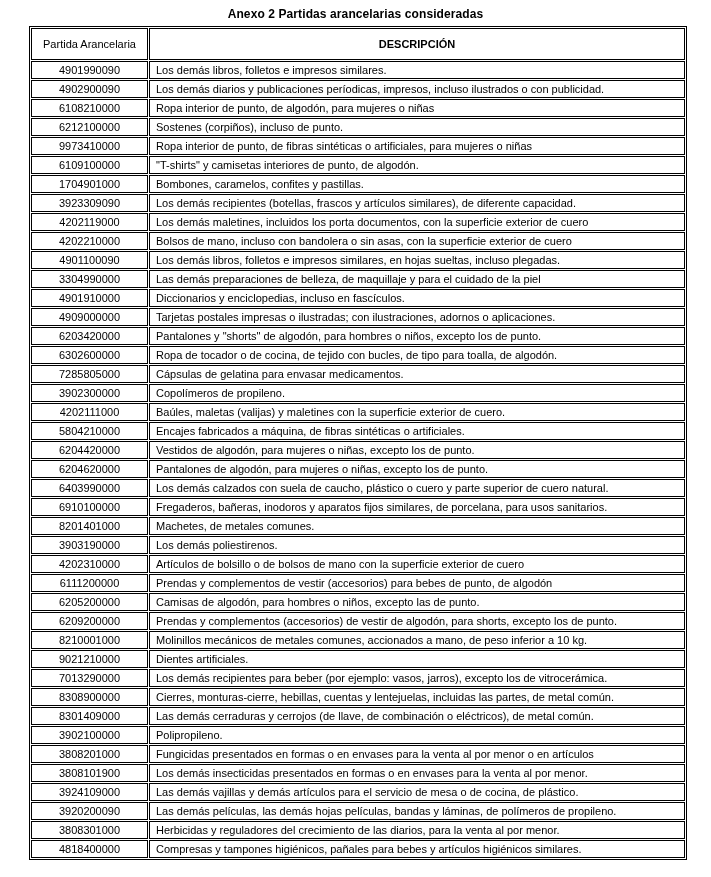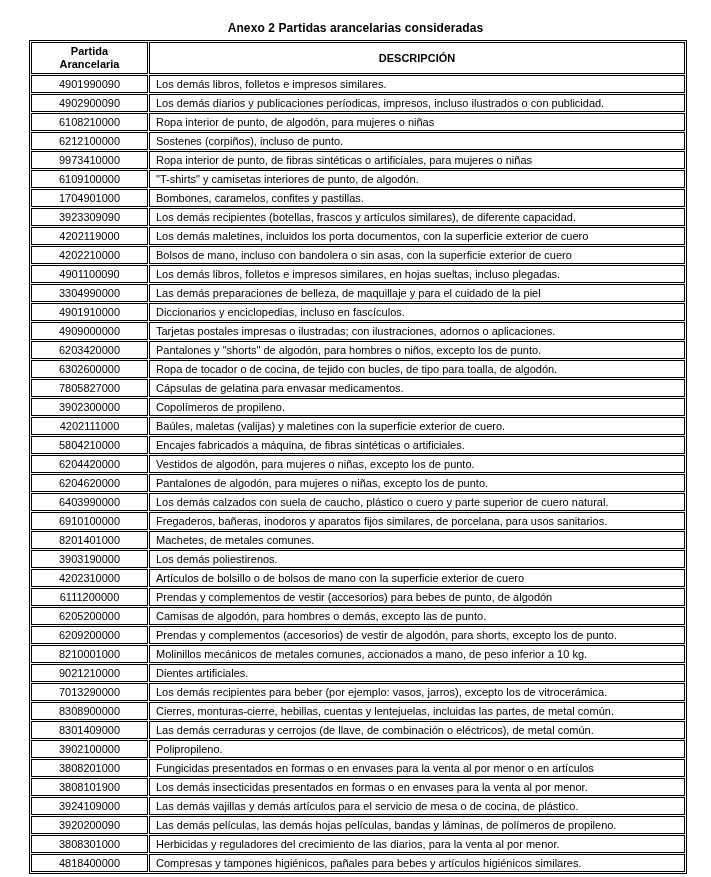--- a/index.html
+++ b/index.html
@@ -12,21 +12,21 @@
     color: #000000;
     -webkit-font-smoothing: antialiased;
   }
   .page {
     position: relative;
     width: 711px;
     height: 877px;
     overflow: hidden;
   }
   .doc-title {
-    margin-top: 21px;
+    margin-top: 7px;
     text-align: center;
     font-size: 12px;
     font-weight: bold;
     letter-spacing: 0.1px;
   }
   table.tariff-table {
     margin: 5px 0 0 29px;
     width: 658px;
     border-collapse: separate;
     border-spacing: 1px;
@@ -36,21 +36,21 @@
   }
   table.tariff-table th,
   table.tariff-table td {
     border: 1px solid #000000;
     font-size: 11px;
     overflow: hidden;
     background: #ffffff;
   }
   th.code-col {
     width: 95px;
-    font-weight: bold;
+    font-weight: normal;
     text-align: center;
     vertical-align: middle;
     line-height: 13px;
     height: 28px;
     padding: 1px 10px;
   }
   th.desc-col {
     font-weight: bold;
     text-align: center;
     vertical-align: middle;
@@ -144,21 +144,21 @@
         </tr>
         <tr>
           <td class="code-cell">6203420000</td>
           <td class="desc-cell">Pantalones  y "shorts" de algodón, para hombres o niños,  excepto los de punto.</td>
         </tr>
         <tr>
           <td class="code-cell">6302600000</td>
           <td class="desc-cell">Ropa de  tocador o de cocina, de tejido con bucles, de tipo para toalla, de algodón.</td>
         </tr>
         <tr>
-          <td class="code-cell">7805827000</td>
+          <td class="code-cell">7285805000</td>
           <td class="desc-cell">Cápsulas de gelatina para envasar medicamentos.</td>
         </tr>
         <tr>
           <td class="code-cell">3902300000</td>
           <td class="desc-cell">Copolímeros de propileno.</td>
         </tr>
         <tr>
           <td class="code-cell">4202111000</td>
           <td class="desc-cell">Baúles, maletas (valijas) y maletines con la superficie exterior de cuero.</td>
         </tr>
@@ -193,21 +193,21 @@
         <tr>
           <td class="code-cell">4202310000</td>
           <td class="desc-cell">Artículos de bolsillo o de bolsos de mano con la superficie exterior de cuero</td>
         </tr>
         <tr>
           <td class="code-cell">6111200000</td>
           <td class="desc-cell">Prendas y complementos de vestir (accesorios) para bebes de punto, de algodón</td>
         </tr>
         <tr>
           <td class="code-cell">6205200000</td>
-          <td class="desc-cell">Camisas de algodón, para hombres o demás, excepto las de punto.</td>
+          <td class="desc-cell">Camisas de algodón, para hombres o niños, excepto las de punto.</td>
         </tr>
         <tr>
           <td class="code-cell">6209200000</td>
           <td class="desc-cell">Prendas y complementos (accesorios) de vestir de algodón, para shorts, excepto los de punto.</td>
         </tr>
         <tr>
           <td class="code-cell">8210001000</td>
           <td class="desc-cell">Molinillos mecánicos de metales comunes, accionados a mano, de  peso inferior a 10 kg.</td>
         </tr>
         <tr>

